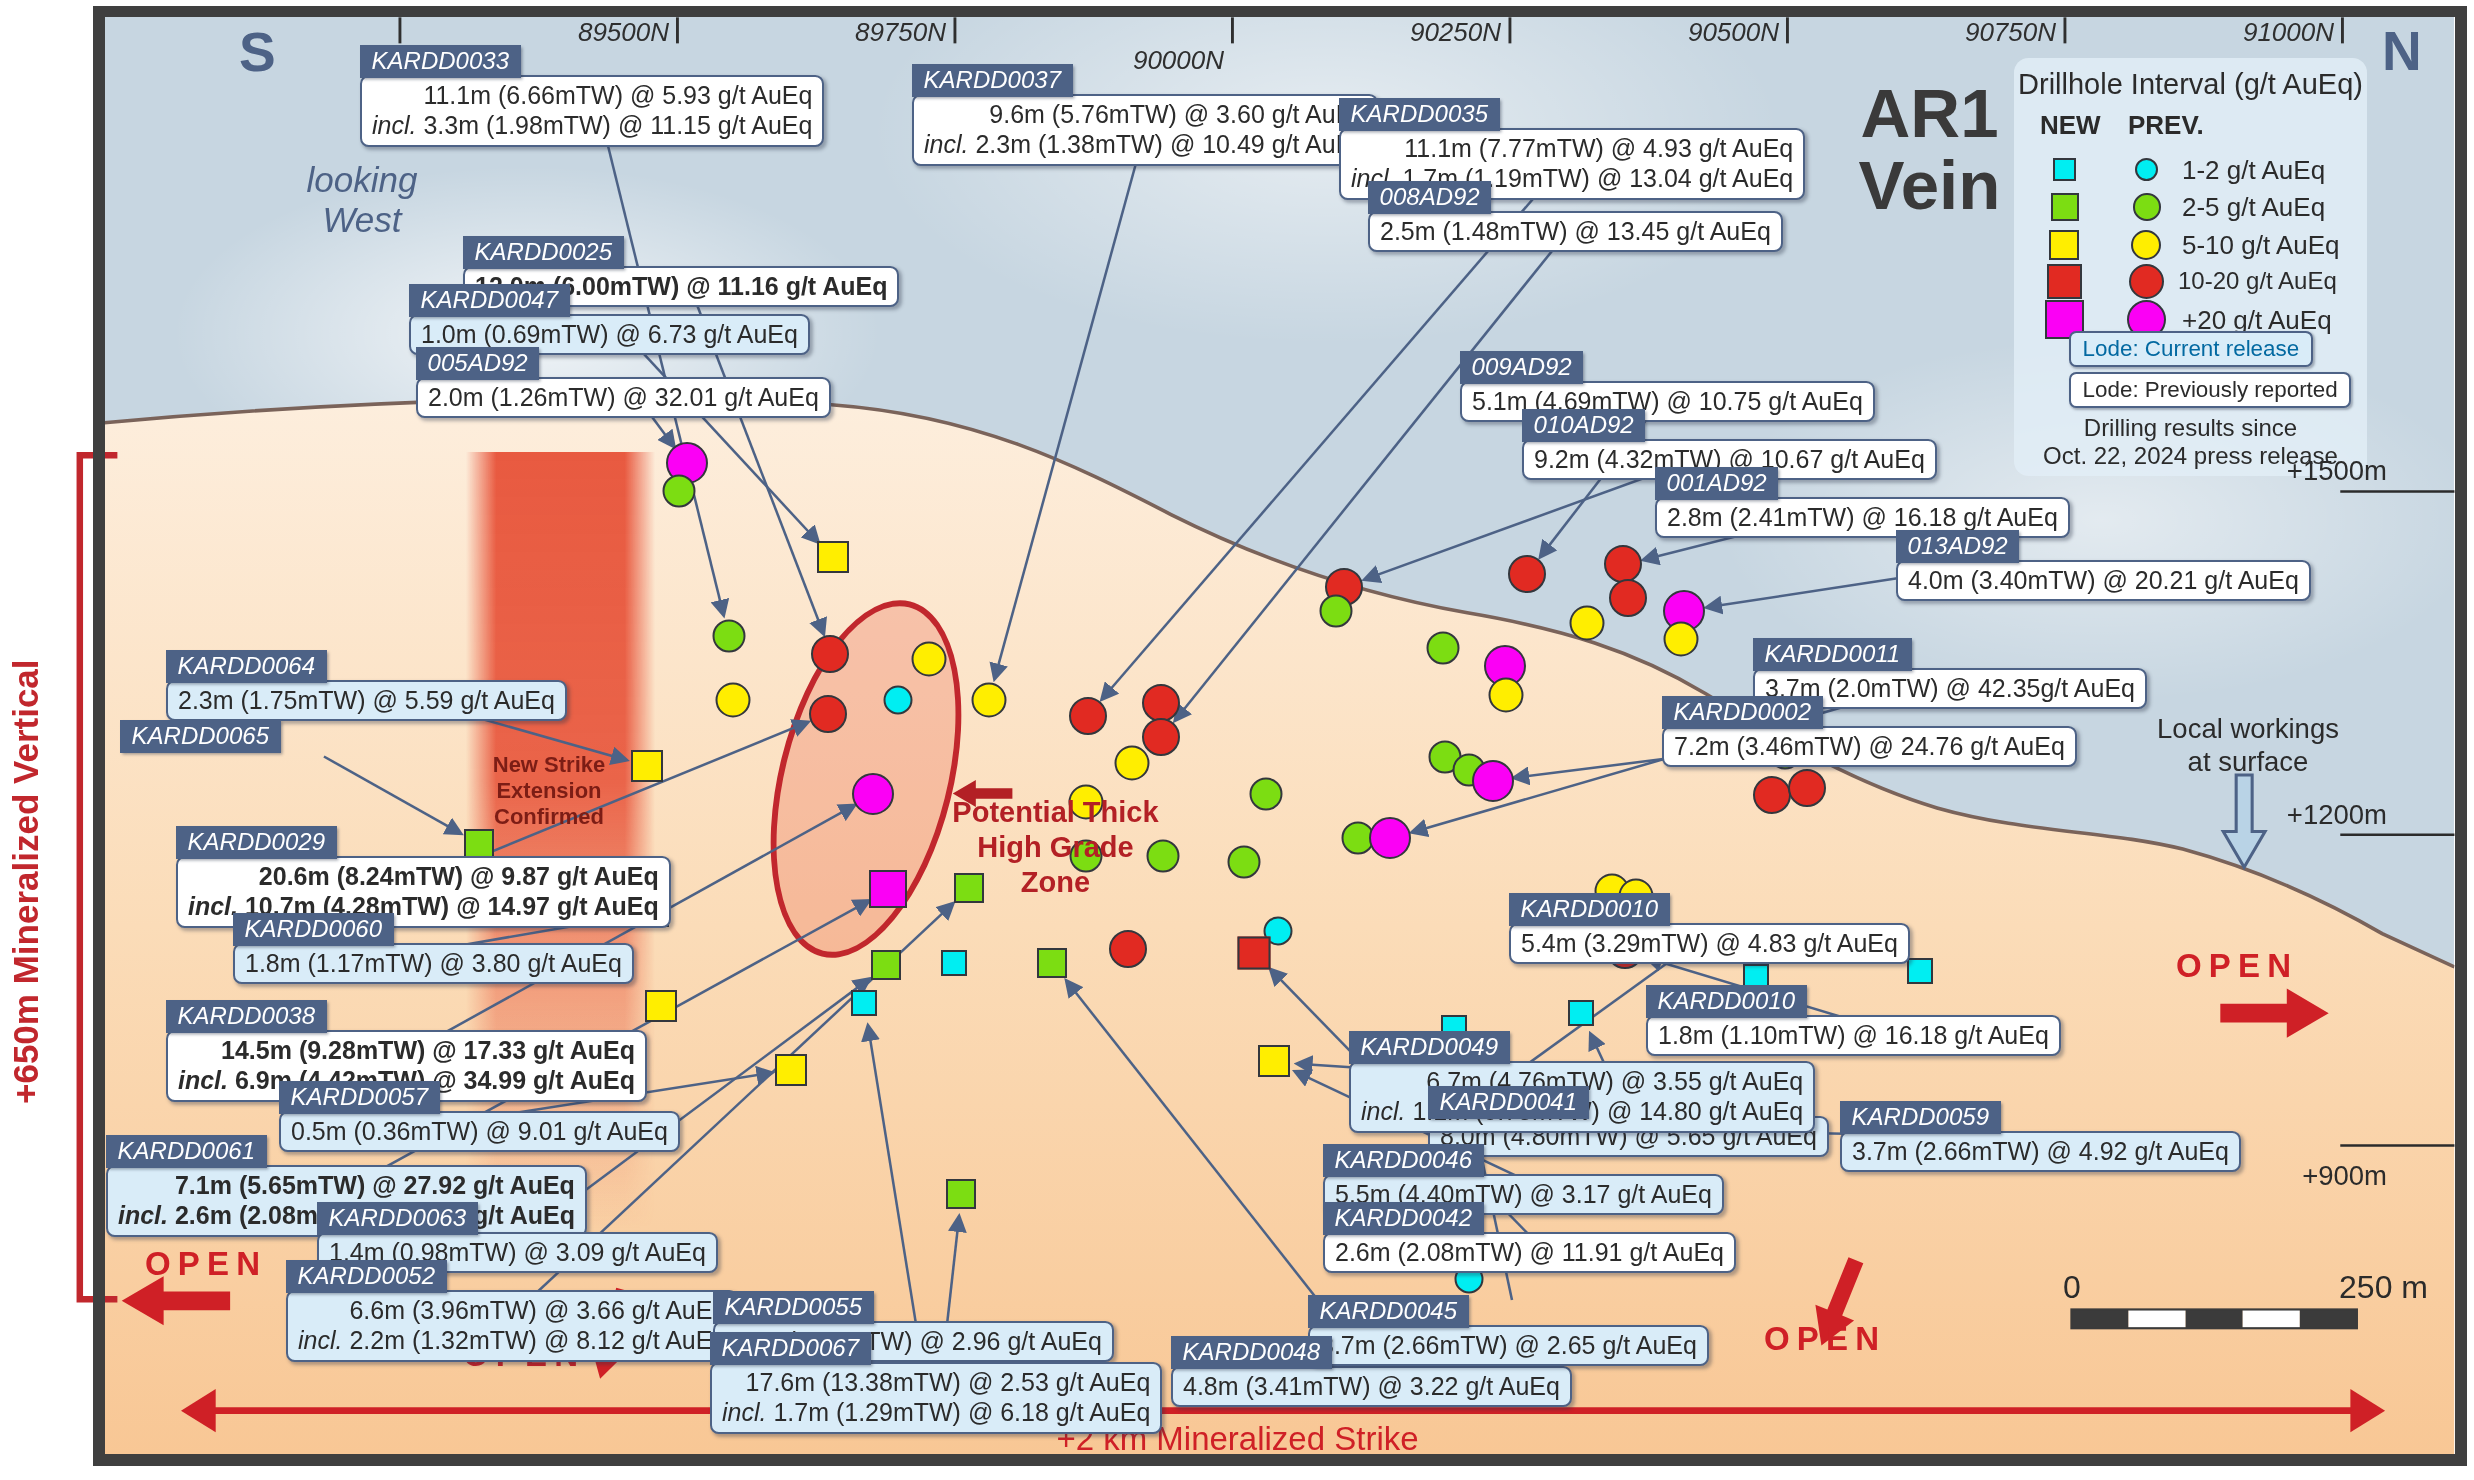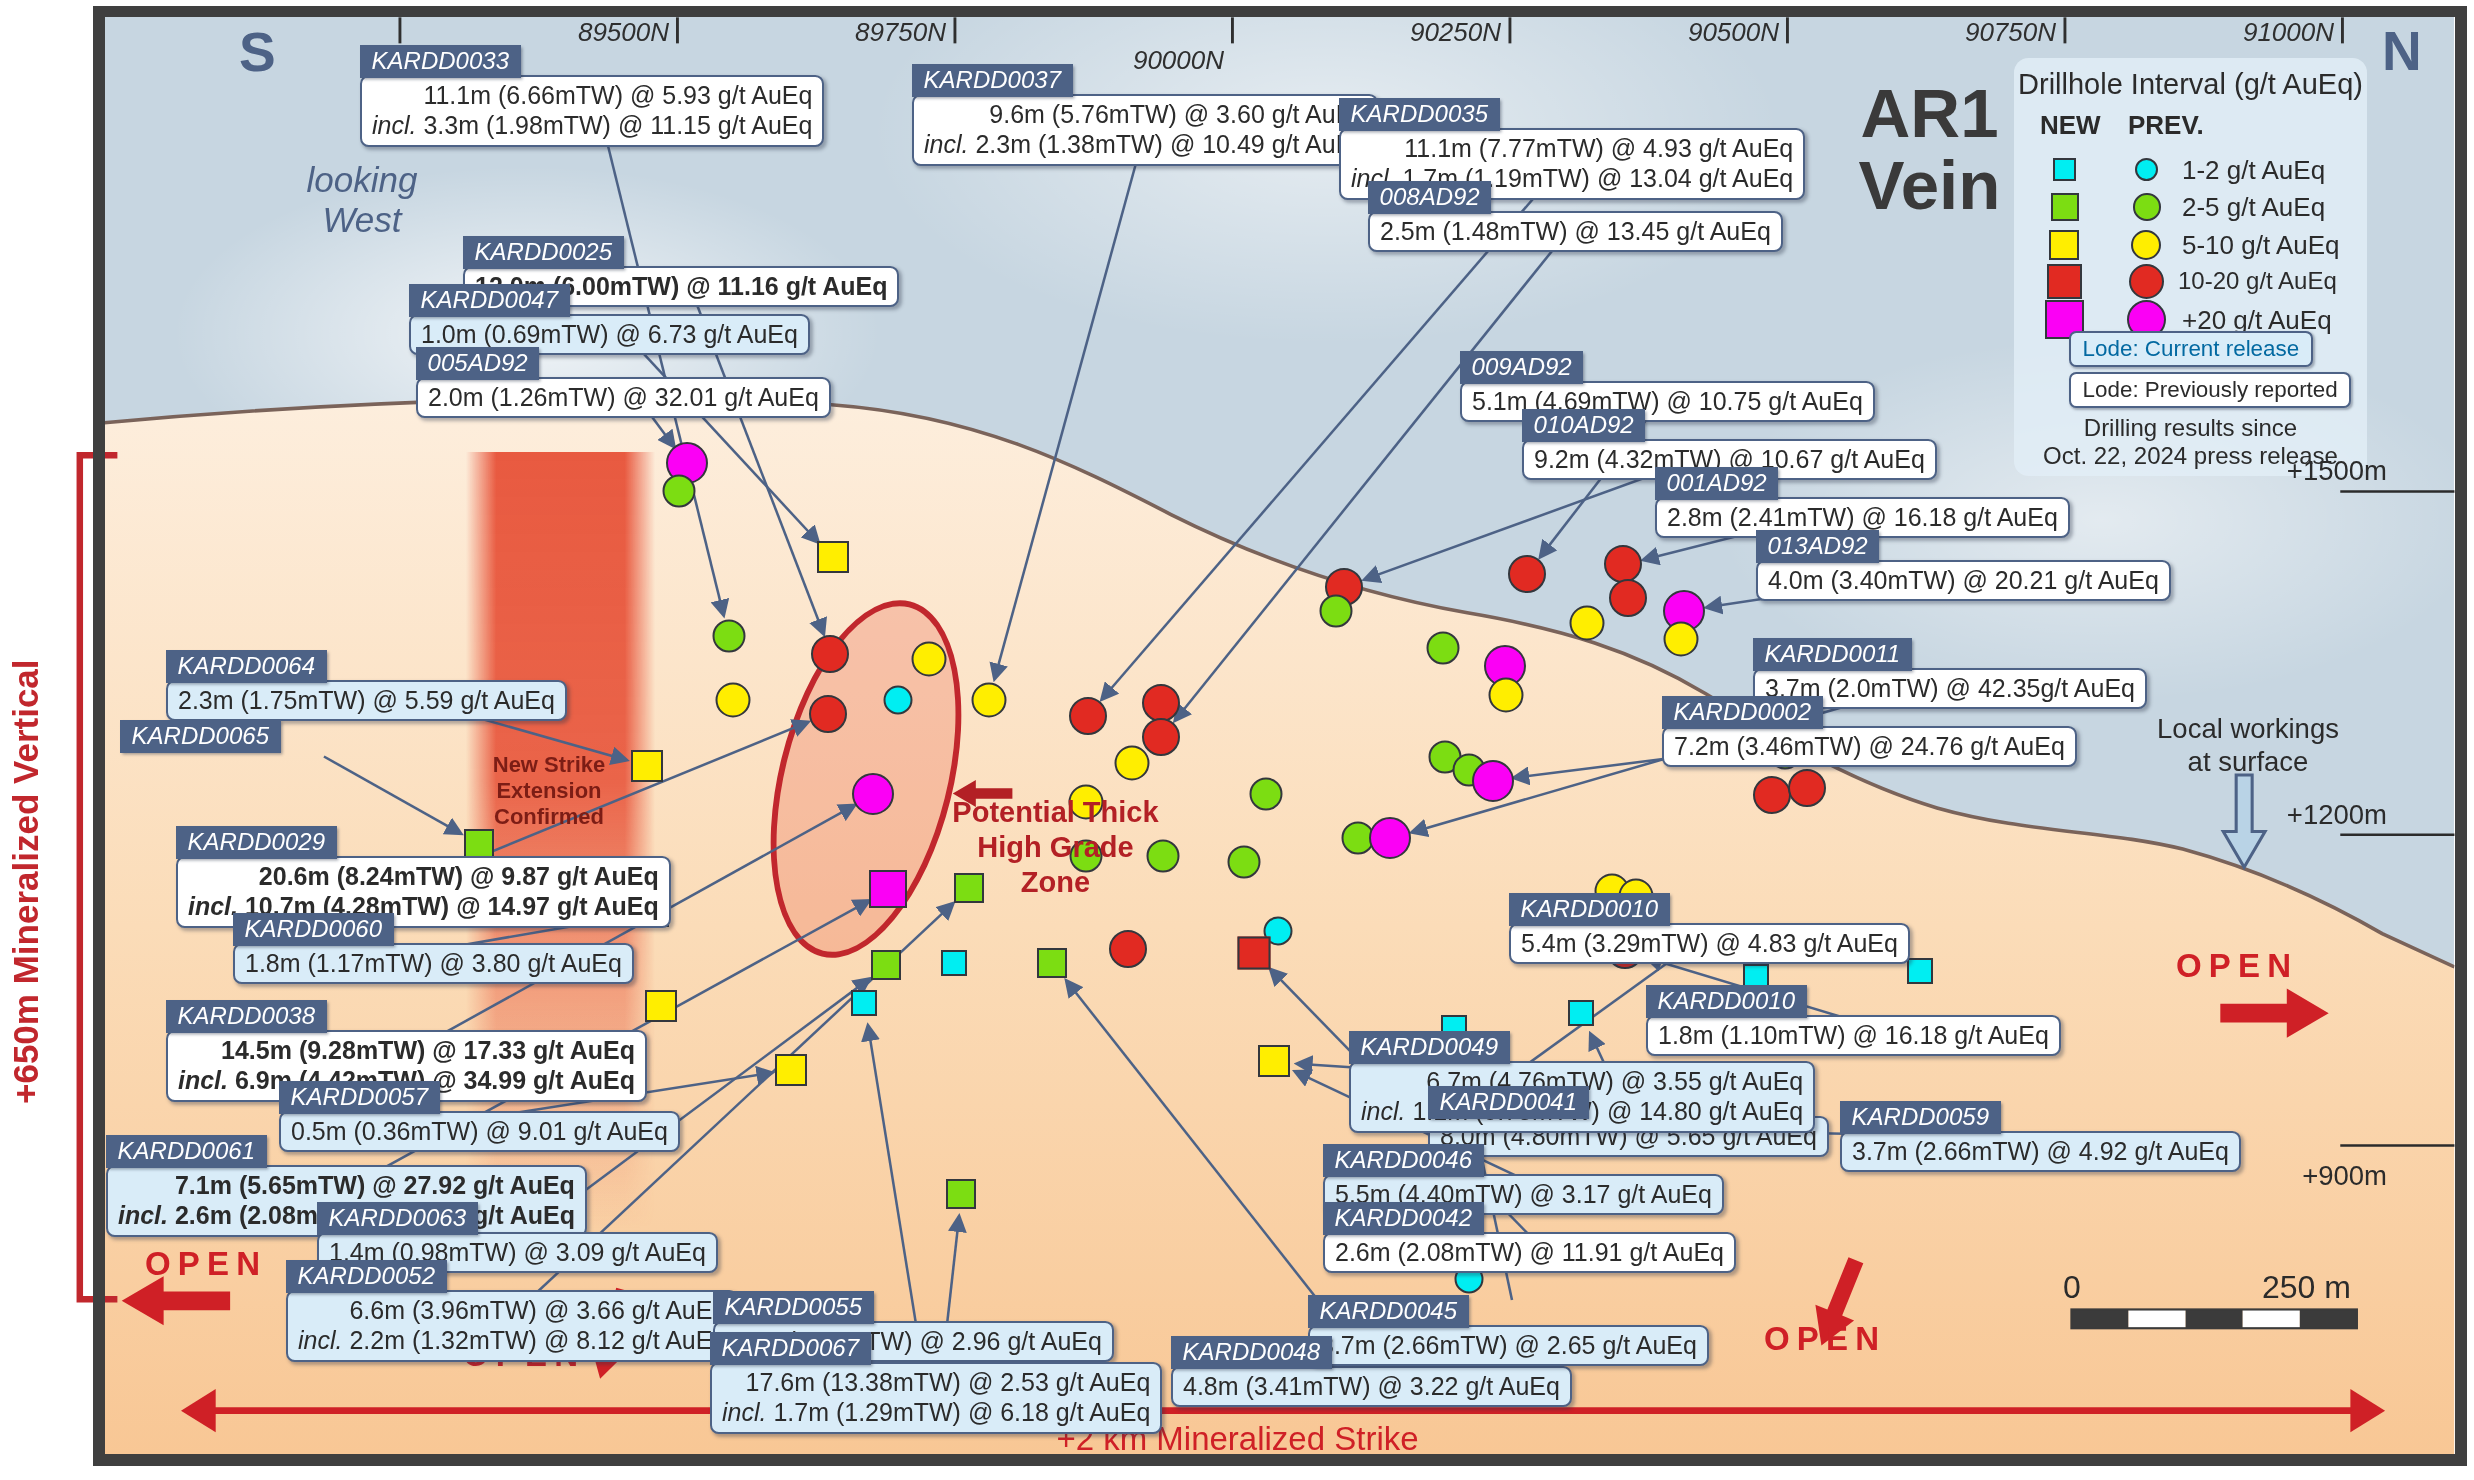--- a/index.html
+++ b/index.html
@@ -244,21 +244,21 @@
         </div></div>
       <div class="callout" style="left: 1460px; top: 351px;"><div class="tab">009AD92</div><div class="body single">
           <div>5.1m (4.69mTW) @ 10.75 g/t AuEq</div>
         </div></div>
       <div class="callout" style="left: 1522px; top: 409px;"><div class="tab">010AD92</div><div class="body single">
           <div>9.2m (4.32mTW) @ 10.67 g/t AuEq</div>
         </div></div>
       <div class="callout" style="left: 1655px; top: 467px;"><div class="tab">001AD92</div><div class="body single">
           <div>2.8m (2.41mTW) @ 16.18 g/t AuEq</div>
         </div></div>
-      <div class="callout" style="left: 1724px; top: 530px; padding-left: 32px;"><div class="tab">013AD92</div><div class="body single">
+      <div class="callout" style="left: 1864px; top: 530px; padding-left: 32px;"><div class="tab">013AD92</div><div class="body single">
           <div>4.0m (3.40mTW) @ 20.21 g/t AuEq</div>
         </div></div>
       <div class="callout" style="left: 1753px; top: 638px;"><div class="tab">KARDD0011</div><div class="body single">
           <div>3.7m (2.0mTW) @ 42.35g/t AuEq</div>
         </div></div>
       <div class="callout" style="left: 1662px; top: 696px;"><div class="tab">KARDD0002</div><div class="body single">
           <div>7.2m (3.46mTW) @ 24.76 g/t AuEq</div>
         </div></div>
       <div class="callout bold" style="left: 463px; top: 236px;"><div class="tab">KARDD0025</div><div class="body single">
           <div>12.0m (6.00mTW) @ 11.16 g/t AuEq</div>
@@ -417,20 +417,20 @@
   </div>
   <div class="abs openlbl" style="left:145px;top:1245px;">OPEN</div>
   <div class="abs openlbl" style="left:463px;top:1336px;">OPEN</div>
   <div class="abs openlbl" style="left:1764px;top:1320px;">OPEN</div>
   <div class="abs openlbl" style="left:2176px;top:947px;">OPEN</div>
 
   <div class="abs" style="left:5.8px;top:463px;height:838px;width:48px;writing-mode:vertical-rl;transform:rotate(180deg);text-align:center;font-size:35px;font-weight:bold;color:#c1272d;">+650m Mineralized Vertical</div>
   <div class="abs" style="left:0;top:1420px;width:2475px;text-align:center;font-size:33px;color:#cf2026;">+2 km Mineralized Strike</div>
 
   <div class="abs" style="left:2063px;top:1269px;font-size:32px;color:#2b2b2b;">0</div>
-  <div class="abs" style="left:2262px;top:1269px;width:166px;font-size:32px;color:#2b2b2b;">250 m</div>
+  <div class="abs" style="left:2262px;top:1269px;width:166px;text-align:right;font-size:32px;color:#2b2b2b;">250 m</div>
 
   <div class="abs frame" style="left:93px;top:5.8px;width:2374px;height:11.6px;"></div>
   <div class="abs frame" style="left:93px;top:1454px;width:2374px;height:11.6px;"></div>
   <div class="abs frame" style="left:93px;top:5.8px;width:11.6px;height:1460px;"></div>
   <div class="abs frame" style="left:2455px;top:5.8px;width:11.6px;height:1460px;"></div>
 </div>
 
 
 </body></html>

